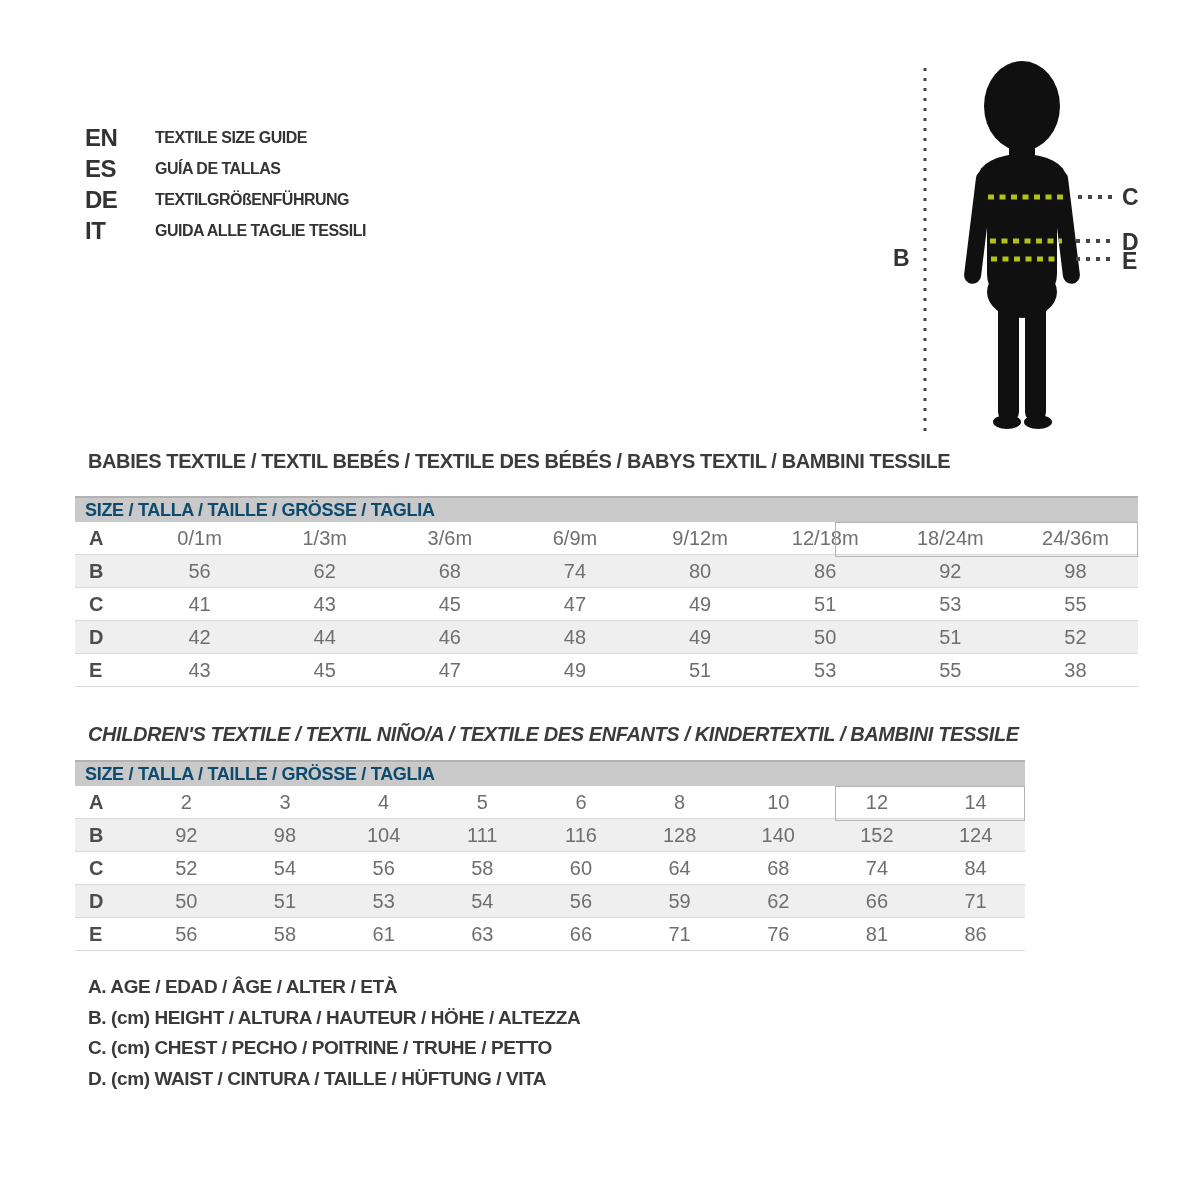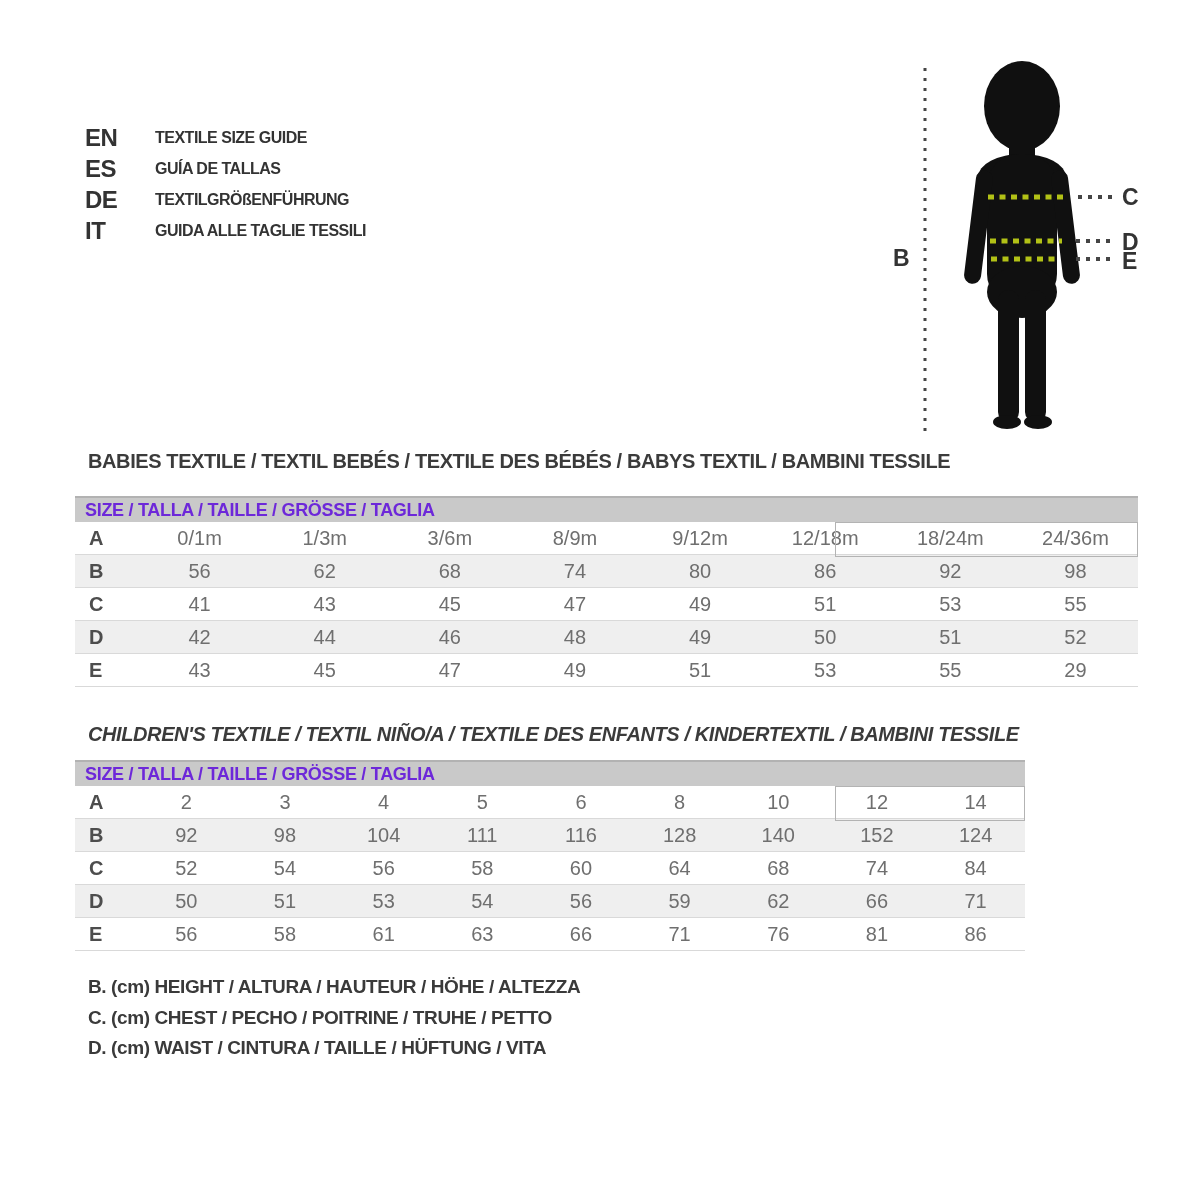--- a/index.html
+++ b/index.html
@@ -18,21 +18,21 @@
   
   .section-heading{position:absolute;left:88px;font-size:20px;font-weight:700;
     letter-spacing:-0.4px;color:#3b3b3b;white-space:pre;}
   .heading-babies{top:450px;text-align:right;}
   .heading-children{top:723px;font-style:italic;}
   
   .table-wrap{position:absolute;left:75px;}
   .tw-babies{top:496px;width:1063px;}
   .tw-children{top:760px;width:950px;}
   .size-bar{height:24px;line-height:24px;background:#c9c9c9;border-top:2px solid #b2b2b2;
-    padding-left:10px;font-size:18px;font-weight:700;letter-spacing:-0.3px;color:#6d28d9;}
+    padding-left:10px;font-size:18px;font-weight:700;letter-spacing:-0.3px;color:#0c4a6e;}
   table.size-table{border-collapse:collapse;width:100%;table-layout:fixed;}
   table.size-table td{height:32px;border-bottom:1px solid #d9d9d9;text-align:center;
     font-size:20px;color:#6f6f6f;padding:0;white-space:nowrap;overflow:visible;}
   table.size-table td.row-label{text-align:left;padding-left:14px;color:#4d4d4d;font-weight:700;width:48px;}
   table.size-table tr.striped td{background:#efefef;}
   .sel-box{position:absolute;border:1px solid #b3b3b3;background:transparent;pointer-events:none;}
   .sel-babies{left:760px;top:26px;width:301px;height:33px;}
   .sel-children{left:760px;top:26px;width:188px;height:33px;}
   
   .legend{position:absolute;left:88px;top:976px;list-style:none;margin:0;padding:0;}
@@ -97,21 +97,21 @@
   <div class="section-heading heading-babies">BABIES TEXTILE / TEXTIL BEBÉS / TEXTILE DES BÉBÉS / BABYS TEXTIL / BAMBINI TESSILE</div>
   <div class="table-wrap tw-babies">
     <div class="size-bar">SIZE / TALLA / TAILLE / GRÖSSE / TAGLIA</div>
     <table class="size-table">
         <tbody>
           <tr>
             <td class="row-label">A</td>
             <td>0/1m</td>
             <td>1/3m</td>
             <td>3/6m</td>
-            <td>8/9m</td>
+            <td>6/9m</td>
             <td>9/12m</td>
             <td>12/18m</td>
             <td>18/24m</td>
             <td>24/36m</td>
           </tr>
           <tr class="striped">
             <td class="row-label">B</td>
             <td>56</td>
             <td>62</td>
             <td>68</td>
@@ -145,21 +145,21 @@
           </tr>
           <tr>
             <td class="row-label">E</td>
             <td>43</td>
             <td>45</td>
             <td>47</td>
             <td>49</td>
             <td>51</td>
             <td>53</td>
             <td>55</td>
-            <td>29</td>
+            <td>38</td>
           </tr>
         </tbody>
       </table>
     <div class="sel-box sel-babies"></div>
   </div>
 
   <div class="section-heading heading-children">CHILDREN'S TEXTILE / TEXTIL NIÑO/A / TEXTILE DES ENFANTS / KINDERTEXTIL / BAMBINI TESSILE</div>
   <div class="table-wrap tw-children">
     <div class="size-bar">SIZE / TALLA / TAILLE / GRÖSSE / TAGLIA</div>
     <table class="size-table">
@@ -223,18 +223,19 @@
             <td>76</td>
             <td>81</td>
             <td>86</td>
           </tr>
         </tbody>
       </table>
     <div class="sel-box sel-children"></div>
   </div>
 
   <ul class="legend">
+      <li>A. AGE / EDAD / ÂGE / ALTER / ETÀ</li>
       <li>B. (cm) HEIGHT / ALTURA / HAUTEUR / HÖHE / ALTEZZA</li>
       <li>C. (cm) CHEST / PECHO / POITRINE / TRUHE / PETTO</li>
       <li>D. (cm) WAIST / CINTURA / TAILLE / HÜFTUNG / VITA</li>
     </ul>
 
 </div>
 
 </body></html>

